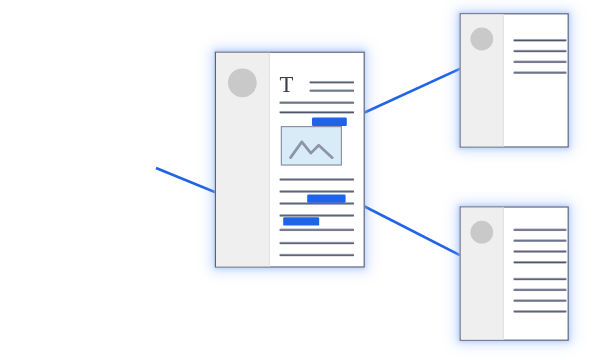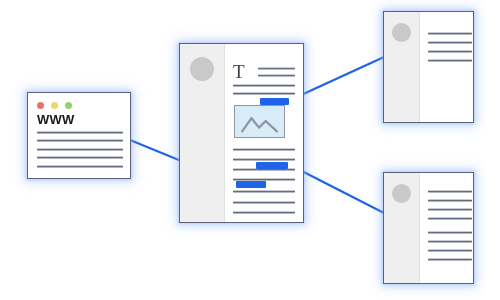--- a/index.html
+++ b/index.html
@@ -92,33 +92,20 @@
 <body>
 
 <div id="stage">
 
   <svg id="connectors" viewBox="0 0 500 300" xmlns="http://www.w3.org/2000/svg">
     <line x1="130" y1="140" x2="240" y2="185" stroke="#1f63e8" stroke-width="2.2"></line>
     <line x1="288" y1="101" x2="384" y2="57" stroke="#1f63e8" stroke-width="2.2"></line>
     <line x1="290" y1="165" x2="384" y2="213" stroke="#1f63e8" stroke-width="2.2"></line>
   </svg>
 
-  <div class="card" id="browser">
-    <div class="chrome-dots">
-      <span class="dot" style="background:#e8736b"></span>
-      <span class="dot" style="background:#f0d36b"></span>
-      <span class="dot" style="background:#8fd46b"></span>
-    </div>
-    <div class="www">WWW</div>
-    <div class="ln" style="left:9px;top:38px;width:86px"></div>
-    <div class="ln" style="left:9px;top:46px;width:86px"></div>
-    <div class="ln" style="left:9px;top:55px;width:86px"></div>
-    <div class="ln" style="left:9px;top:63px;width:86px"></div>
-    <div class="ln" style="left:9px;top:72px;width:86px"></div>
-  </div>
 
   <div class="card" id="doc">
     <div class="gutter"></div>
     <div class="avatar" style="left:10px;top:13px;width:24px;height:24px"></div>
 
     <div class="body">
       <div class="tletter">T</div>
 
       <div class="ln short" style="left:34px;top:23px;width:37px"></div>
       <div class="ln short" style="left:34px;top:30px;width:37px"></div>

